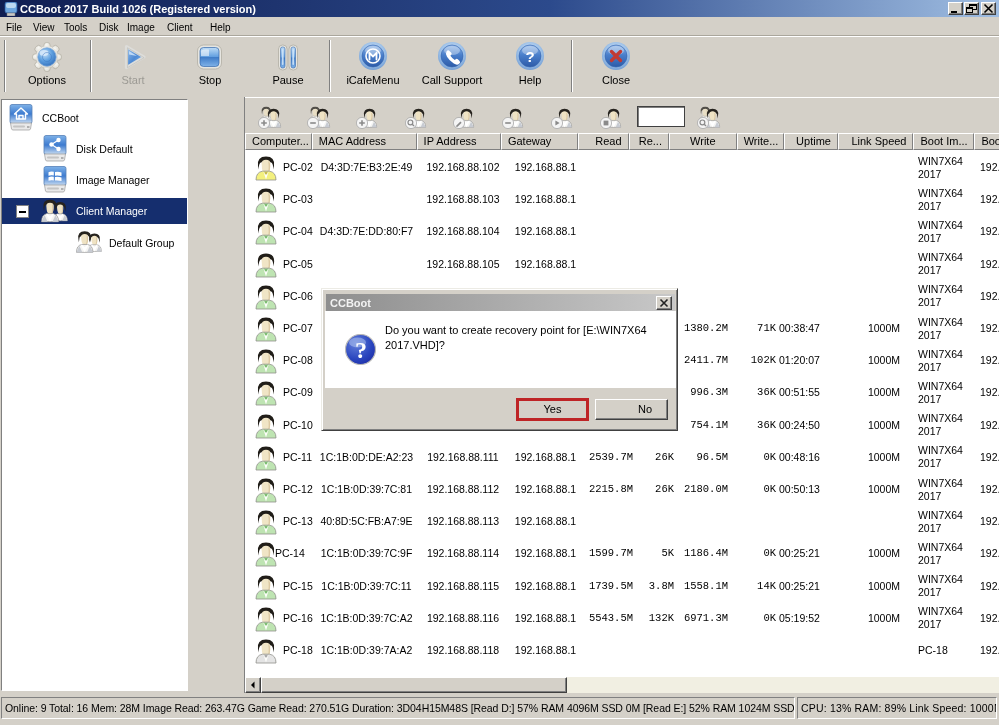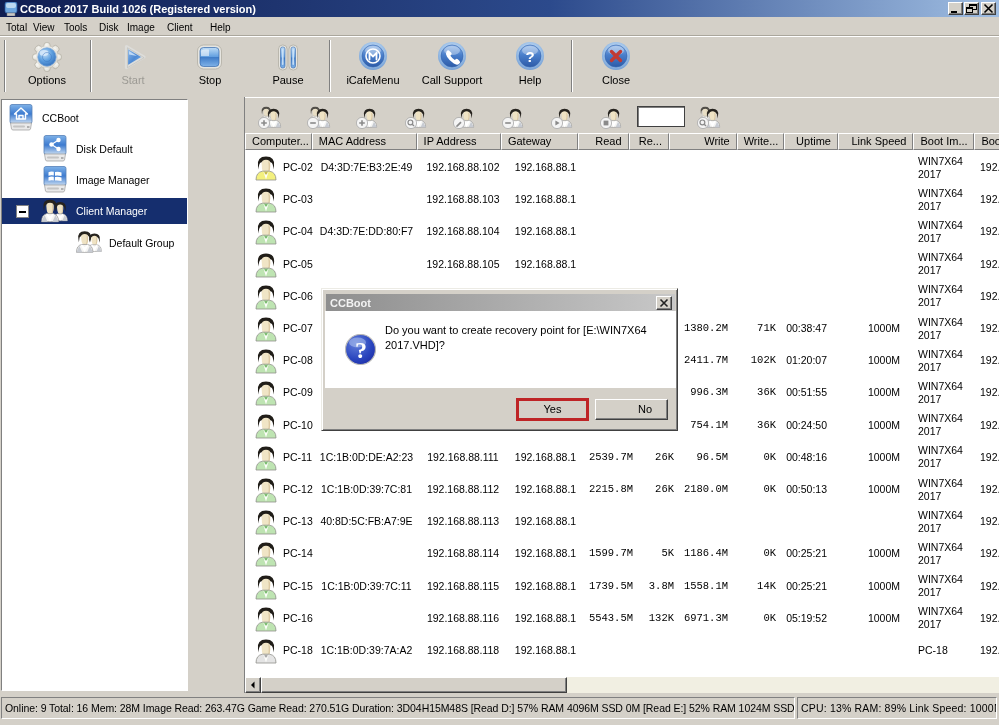--- a/index.html
+++ b/index.html
@@ -24,21 +24,21 @@
 #tablezone { left:196px; top:97px; width:800px; height:596px; background:#D4D0C8; border-left:1px solid #808080;margin-left:48px; }
 #ctoolbar { position:absolute; left:0; top:0; width:800px; height:36px; border-top:1px solid #fff; }
 #thead { position:absolute; left:0; top:36px; width:800px; height:17px; display:flex; }
 #thead .hc { height:17px; background:#D4D0C8; border-top:1px solid #fff; border-left:1px solid #fff; border-right:1px solid #808080; border-bottom:1px solid #808080; padding:1px 6px 0 6px; overflow:hidden; white-space:nowrap; }
 #tbody { position:absolute; left:0; top:53px; width:800px; height:527px; background:#fff; overflow:hidden; }
 .row { position:absolute; left:0; width:800px; height:33px; }
 .cell { position:absolute; top:0; height:32px; line-height:32px; white-space:nowrap; overflow:hidden; font-size:10.5px; }
 .c2l { line-height:13px !important; padding-top:3.5px; height:32px; }
 .c-mac,.c-ip,.c-gw { text-align:center; }
 .c-num { text-align:right; padding-right:3px;font-family:Liberation Mono, monospace; }
-.c-upt { text-align:right; padding-right:7px; }
+.c-upt { text-align:left; padding-right:7px; }
 .c-lnk { text-align:right; padding-right:11px; }
 
 #hscroll { position:absolute; left:0; top:580px; width:800px; height:16px; background:#F1EFE2; }
 .sbtn { position:absolute; top:0; width:16px; height:16px; background:#D4D0C8; border:1px solid; border-color:#FFFFFF #404040 #404040 #FFFFFF; box-shadow:inset -1px -1px 0 #808080; }
 #hthumb { position:absolute; left:16px; top:0; width:306px; height:16px; background:#D4D0C8; border:1px solid; border-color:#FFFFFF #404040 #404040 #FFFFFF; box-shadow:inset -1px -1px 0 #808080; }
 
 .spane { position:absolute; top:697px; height:22px; border:1px solid; border-color:#808080 #fff #fff #808080; background:#D4D0C8; line-height:20px; white-space:nowrap; overflow:hidden; padding-left:3px; font-size:10.5px; }
 
 #dialog { left:321px; top:288px; width:357px; height:143px; background:#D4D0C8; border:1px solid; border-color:#ECEBE5 #404040 #404040 #ECEBE5; box-shadow:inset 1px 1px 0 #fff, inset -1px -1px 0 #808080; }
 #dtitle { position:absolute; left:4px; top:5px; width:349px; height:17px; background:linear-gradient(to right,#8E8E8E,#C8C8C8); }
@@ -63,21 +63,21 @@
       <rect x="4.5" y="1.5" width="6.5" height="5" fill="none" stroke="#000"></rect>
       <rect x="4" y="1" width="7.5" height="2" fill="#000"></rect>
       <rect x="1.5" y="4.5" width="6" height="4.5" fill="#D4D0C8" stroke="#000"></rect>
       <rect x="1" y="4" width="7" height="2" fill="#000"></rect>
     </svg></div>
 <div class="abs winbtn" style="left:981px"><svg width="13" height="11" viewBox="0 0 13 11">
       <path d="M2.5 1.5 L10.5 9.5 M10.5 1.5 L2.5 9.5" stroke="#000" stroke-width="1.6"></path>
     </svg></div>
 
 <div class="abs" id="menubar">
- <span style="left:6px">Total</span>
+ <span style="left:6px">File</span>
     <span style="left:33px">View</span>
     <span style="left:64px">Tools</span>
     <span style="left:99px">Disk</span>
     <span style="left:127px">Image</span>
     <span style="left:167px">Client</span>
     <span style="left:210px">Help</span>
 </div>
 
 <div class="abs" id="toolbar"></div>
 <div class="abs" style="left:0;top:35px;width:999px;height:1px;background:#AAA69C"></div>
@@ -390,21 +390,21 @@
         </g>
   </svg>
  </div>
  <div id="thead">
   <div class="hc" style="width:68px">Computer...</div>
   <div class="hc" style="width:107px">MAC Address</div>
   <div class="hc" style="width:86px">IP Address</div>
   <div class="hc" style="width:79px">Gateway</div>
   <div class="hc" style="width:51px;text-align:right">Read</div>
   <div class="hc" style="width:41px;text-align:right">Re...</div>
-  <div class="hc" style="width:69px;text-align:right">Write</div>
+  <div class="hc" style="width:69px;text-align:center">Write</div>
   <div class="hc" style="width:48px;text-align:right">Write...</div>
   <div class="hc" style="width:55px;text-align:right">Uptime</div>
   <div class="hc" style="width:77px;text-align:right">Link Speed</div>
   <div class="hc" style="width:62px">Boot Im...</div>
   <div class="hc" style="width:72px;border-right:none">Boot Server</div>
  </div>
  <div id="tbody">
 
 <div class="row" style="top:1.0px">
         <svg class="abs" style="left:10px;top:4px" width="22" height="26" viewBox="0 0 22 26">
@@ -634,21 +634,22 @@
       </div>
 <div class="row" style="top:387.4px">
         <svg class="abs" style="left:10px;top:4px" width="22" height="26" viewBox="0 0 22 26">
           <path d="M3 11 Q1.8 1.5 11 1.5 Q20.2 1.5 19 11 L18.4 14.5 Q18.2 8.4 16.2 7.4 Q13.8 6.4 11 6.4 Q8.2 6.4 5.8 7.4 Q3.8 8.4 3.6 14.5 Z" fill="#201D18"></path>
           <path d="M6.6 8.5 Q6.7 4.8 11 4.8 Q15.3 4.8 15.4 8.5 L15 13.5 Q14.6 17.8 11 19 Q7.4 17.8 7 13.5 Z" fill="#F0E5C6"></path>
           <path d="M13.2 6 Q15.4 7.4 15.2 11 L14.9 14.5 Q14.6 17.6 12.6 18.6 Q14.4 14 13.2 6 Z" fill="#DCC9A4"></path>
           <path d="M1 25 Q1 17.2 7.5 16.2 L14.5 16.2 Q21 17.2 21 25 Z" fill="#BEE4B2" stroke="#90908C" stroke-width="0.8"></path>
           <path d="M8.4 16.4 L11 24.6 L13.6 16.4 Q11 19.4 8.4 16.4 Z" fill="#FDFDFA"></path>
           <path d="M9.3 16.2 Q11 18 12.7 16.2 L12.2 18.8 L11 19.8 L9.8 18.8 Z" fill="#7FBE74"></path>
         </svg>
-        <span class="cell" style="left:38px;width:30px">PC-14</span>
+        <span class="cell" style="left:30px;width:30px">PC-14</span>
+        <span class="cell c-mac" style="left:68px;width:107px">1C:1B:0D:39:7C:9F</span>
         <span class="cell c-ip" style="left:175px;width:86px">192.168.88.114</span>
         <span class="cell c-gw" style="left:261px;width:79px">192.168.88.1</span>
         <span class="cell c-num" style="left:340px;width:51px">1599.7M</span>
         <span class="cell c-num" style="left:391px;width:41px">5K</span>
         <span class="cell c-num" style="left:432px;width:54px">1186.4M</span>
         <span class="cell c-num" style="left:486px;width:48px">0K</span>
         <span class="cell c-upt" style="left:534px;width:55px">00:25:21</span>
         <span class="cell c-lnk" style="left:589px;width:77px">1000M</span>
         <span class="cell c2l" style="left:666px;width:62px;line-height:13px;padding-left:7px">WIN7X64<br>2017</span>
         <span class="cell" style="left:728px;width:72px;padding-left:7px">192.168.88.100</span>
@@ -678,20 +679,21 @@
 <div class="row" style="top:451.8px">
         <svg class="abs" style="left:10px;top:4px" width="22" height="26" viewBox="0 0 22 26">
           <path d="M3 11 Q1.8 1.5 11 1.5 Q20.2 1.5 19 11 L18.4 14.5 Q18.2 8.4 16.2 7.4 Q13.8 6.4 11 6.4 Q8.2 6.4 5.8 7.4 Q3.8 8.4 3.6 14.5 Z" fill="#201D18"></path>
           <path d="M6.6 8.5 Q6.7 4.8 11 4.8 Q15.3 4.8 15.4 8.5 L15 13.5 Q14.6 17.8 11 19 Q7.4 17.8 7 13.5 Z" fill="#F0E5C6"></path>
           <path d="M13.2 6 Q15.4 7.4 15.2 11 L14.9 14.5 Q14.6 17.6 12.6 18.6 Q14.4 14 13.2 6 Z" fill="#DCC9A4"></path>
           <path d="M1 25 Q1 17.2 7.5 16.2 L14.5 16.2 Q21 17.2 21 25 Z" fill="#BEE4B2" stroke="#90908C" stroke-width="0.8"></path>
           <path d="M8.4 16.4 L11 24.6 L13.6 16.4 Q11 19.4 8.4 16.4 Z" fill="#FDFDFA"></path>
           <path d="M9.3 16.2 Q11 18 12.7 16.2 L12.2 18.8 L11 19.8 L9.8 18.8 Z" fill="#7FBE74"></path>
         </svg>
         <span class="cell" style="left:38px;width:30px">PC-16</span>
+        <span class="cell c-mac" style="left:68px;width:107px">1C:1B:0D:39:7C:A2</span>
         <span class="cell c-ip" style="left:175px;width:86px">192.168.88.116</span>
         <span class="cell c-gw" style="left:261px;width:79px">192.168.88.1</span>
         <span class="cell c-num" style="left:340px;width:51px">5543.5M</span>
         <span class="cell c-num" style="left:391px;width:41px">132K</span>
         <span class="cell c-num" style="left:432px;width:54px">6971.3M</span>
         <span class="cell c-num" style="left:486px;width:48px">0K</span>
         <span class="cell c-upt" style="left:534px;width:55px">05:19:52</span>
         <span class="cell c-lnk" style="left:589px;width:77px">1000M</span>
         <span class="cell c2l" style="left:666px;width:62px;line-height:13px;padding-left:7px">WIN7X64<br>2017</span>
         <span class="cell" style="left:728px;width:72px;padding-left:7px">192.168.88.100</span>

